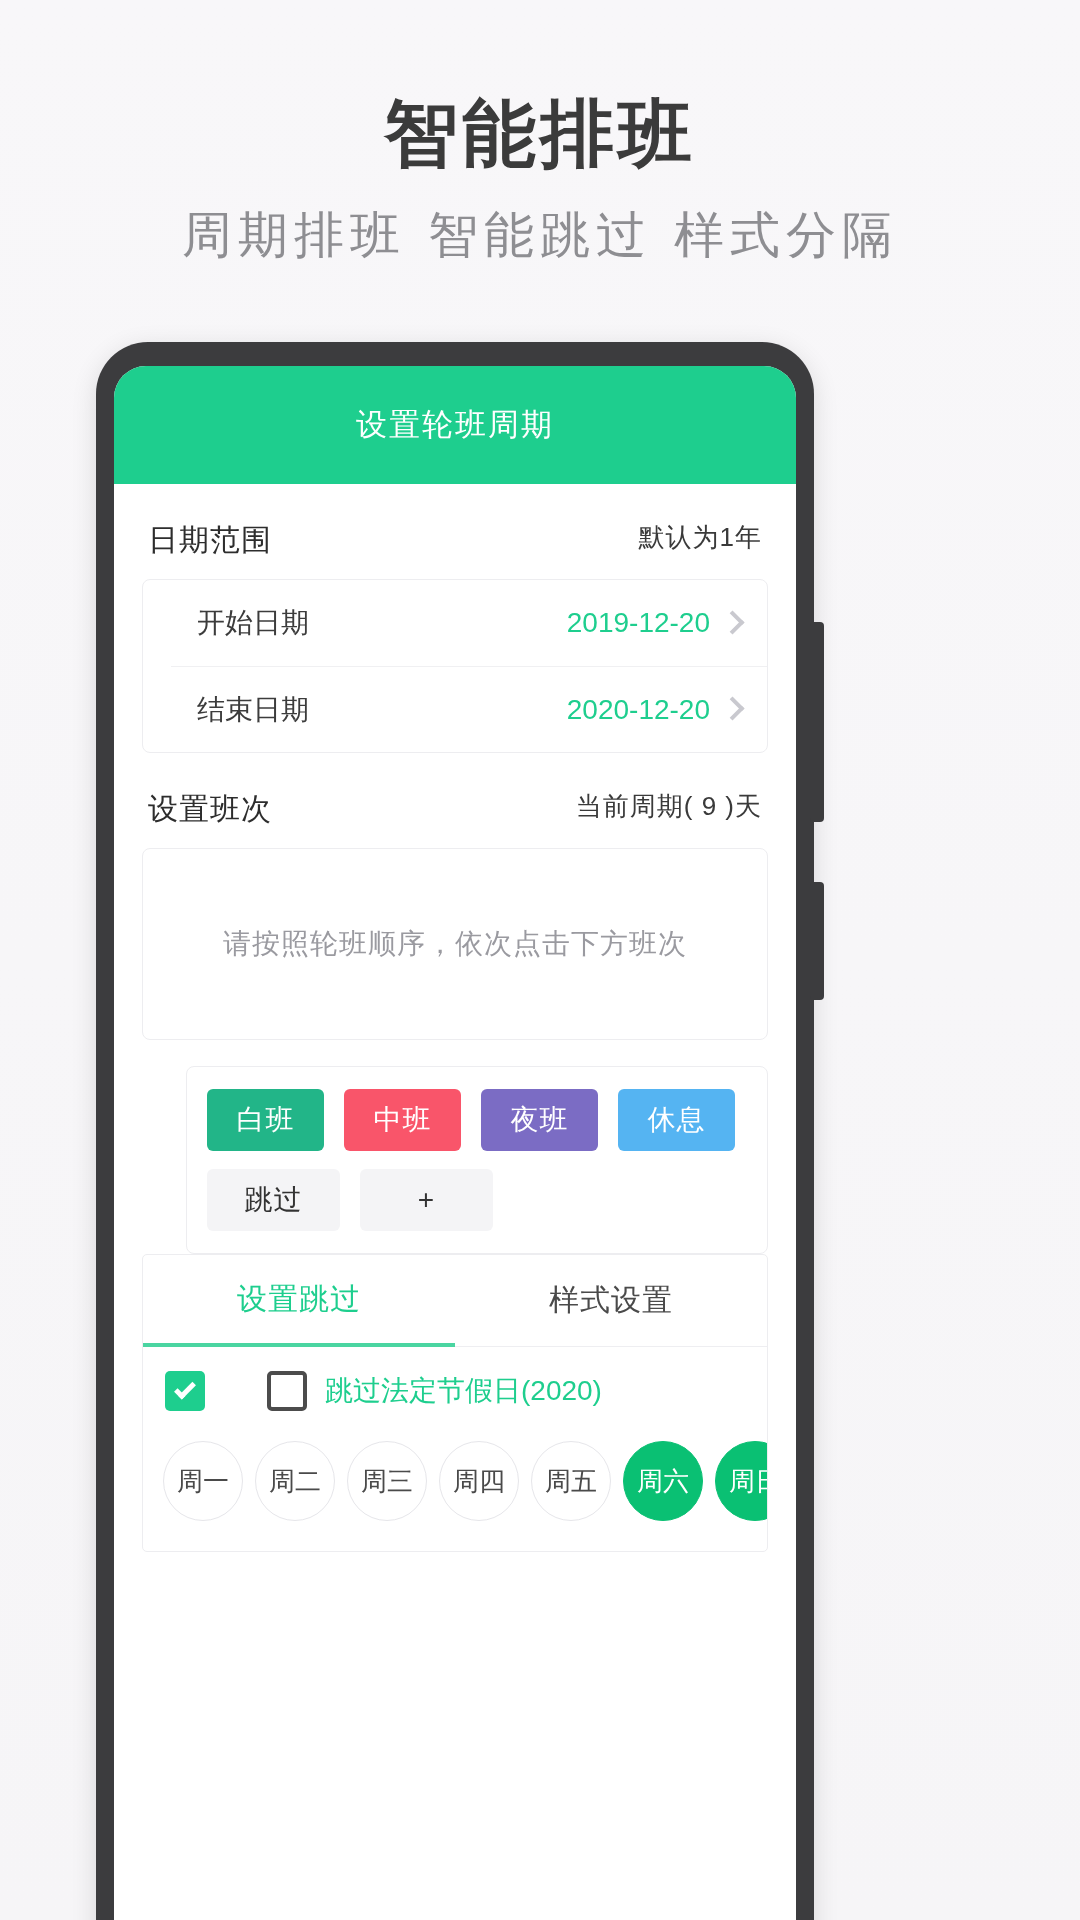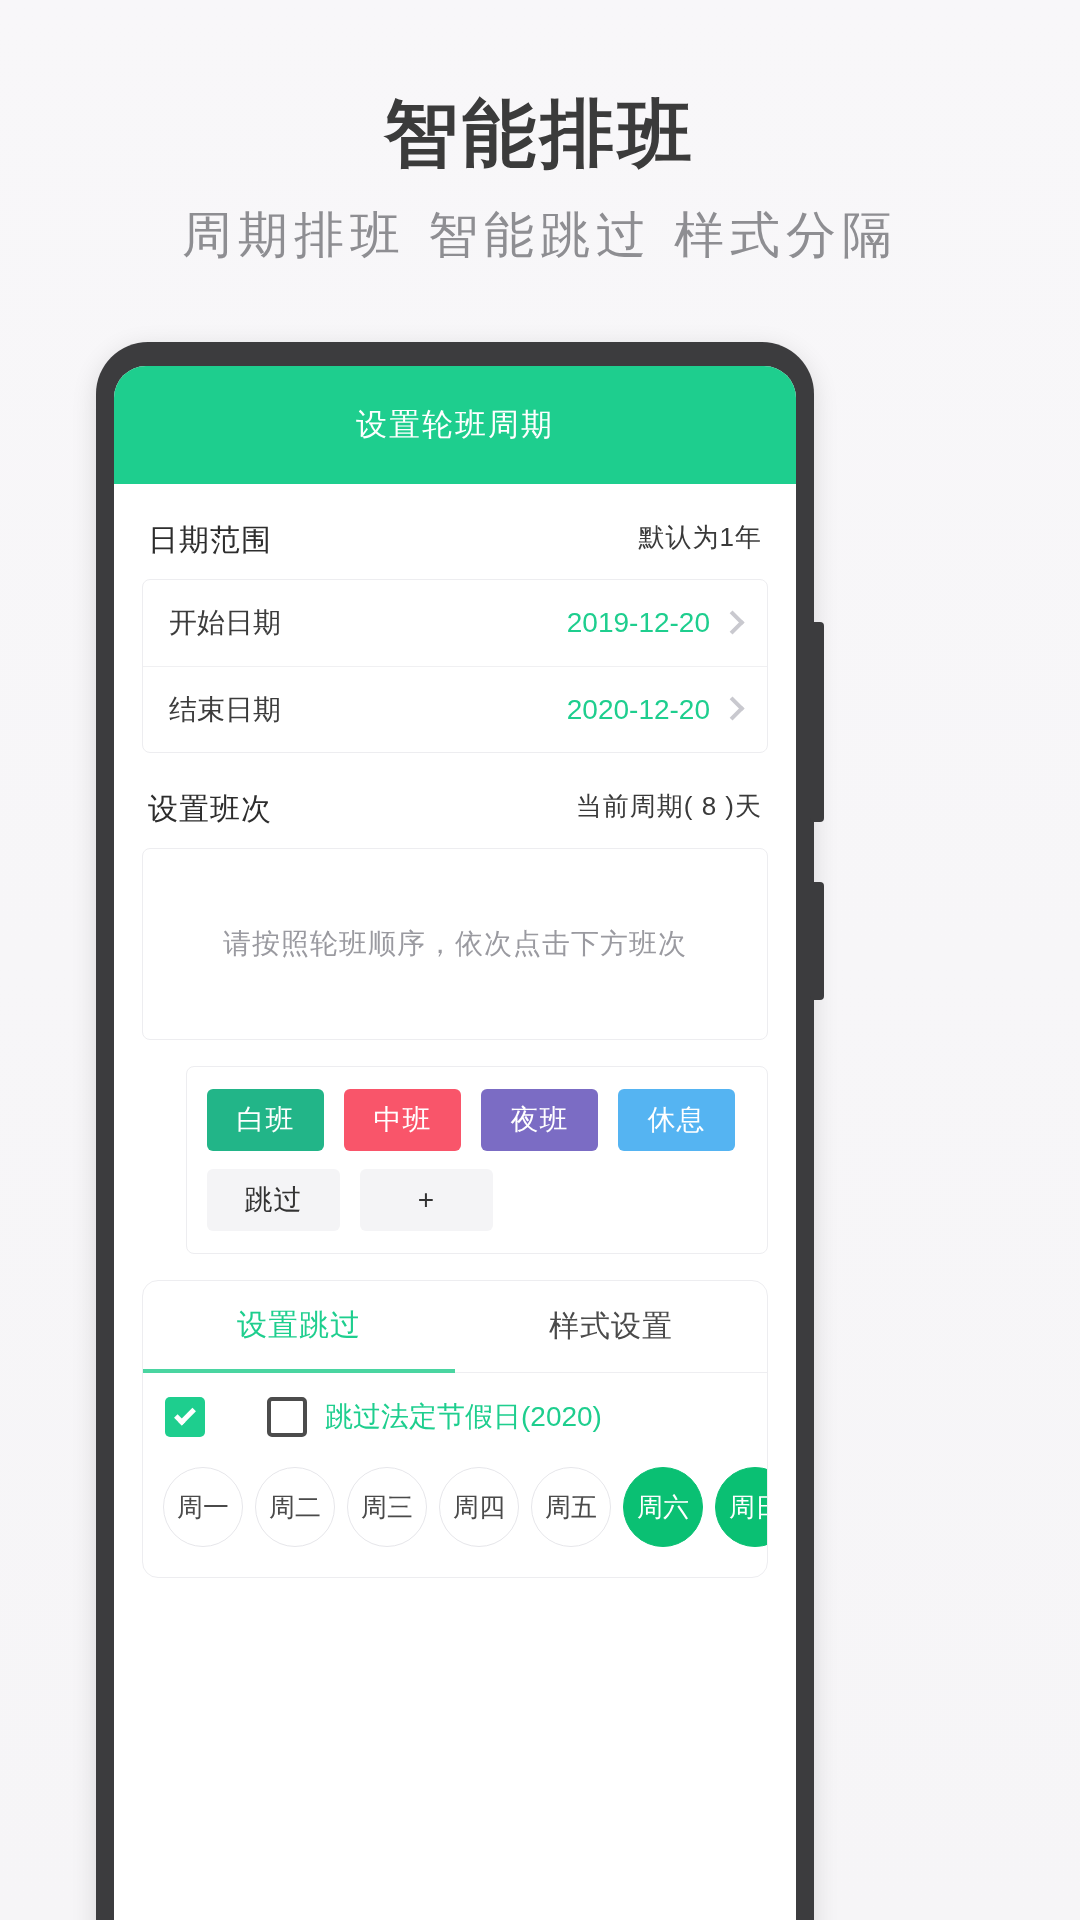--- a/index.html
+++ b/index.html
@@ -81,20 +81,21 @@
     display: flex; align-items: flex-start; justify-content: space-between;
     padding: 36px 6px 18px 6px;
   }
   .section-title { font-size: 30px; color: #2d2d2d; letter-spacing: 1px; }
   .section-note  { font-size: 26px; color: #3a3a3a; letter-spacing: 1px; }
 
   .card {
     border: 1px solid #ededf0;
     border-radius: 8px;
     background: #fff;
+    padding-left: 28px;
   }
   .row {
     display: flex; align-items: center; justify-content: space-between;
     height: 86px;
     padding: 0 26px;
   }
   .row + .row { border-top: 1px solid #f0f0f2; align-items: center; }
   .row-label { font-size: 28px; color: #3c3c3c; }
   .row-right { display: flex; align-items: center; gap: 14px; }
   .row-value { font-size: 28px; color: #1ece8e; }
@@ -132,22 +133,21 @@
     border-radius: 6px;
     display: flex; align-items: center; justify-content: center;
     font-size: 28px;
     color: #ffffff;
     letter-spacing: 1px;
   }
   .chip.neutral { background: #f4f4f6; color: #333333; }
 
   
   .tabs-card {
-    margin-top: 26px;
-    border: 1px solid #ededf0; border-radius: 16px;
+    border: 1px solid #ededf0; border-radius: 5px;
     background: #fff;
     overflow: hidden;
   }
   .tabs { display: flex; }
   .tab {
     flex: 1;
     height: 92px;
     display: flex; align-items: center; justify-content: center;
     font-size: 30px;
     color: #4a4a4a;
@@ -229,21 +229,21 @@
             <div class="row-label">结束日期</div>
             <div class="row-right">
               <div class="row-value">2020-12-20</div>
               <span class="chev"></span>
             </div>
           </div>
         </div>
 
         <div class="section-head">
           <div class="section-title">设置班次</div>
-          <div class="section-note">当前周期( 8 )天</div>
+          <div class="section-note">当前周期( 9 )天</div>
         </div>
 
         <div class="placeholder-box">
           <div class="placeholder-text">请按照轮班顺序，依次点击下方班次</div>
         </div>
 
         <div class="chips-card">
           <div class="chips-row">
             <div class="chip" style="background:#22b588">白班</div>
             <div class="chip" style="background:#f9556a">中班</div>

